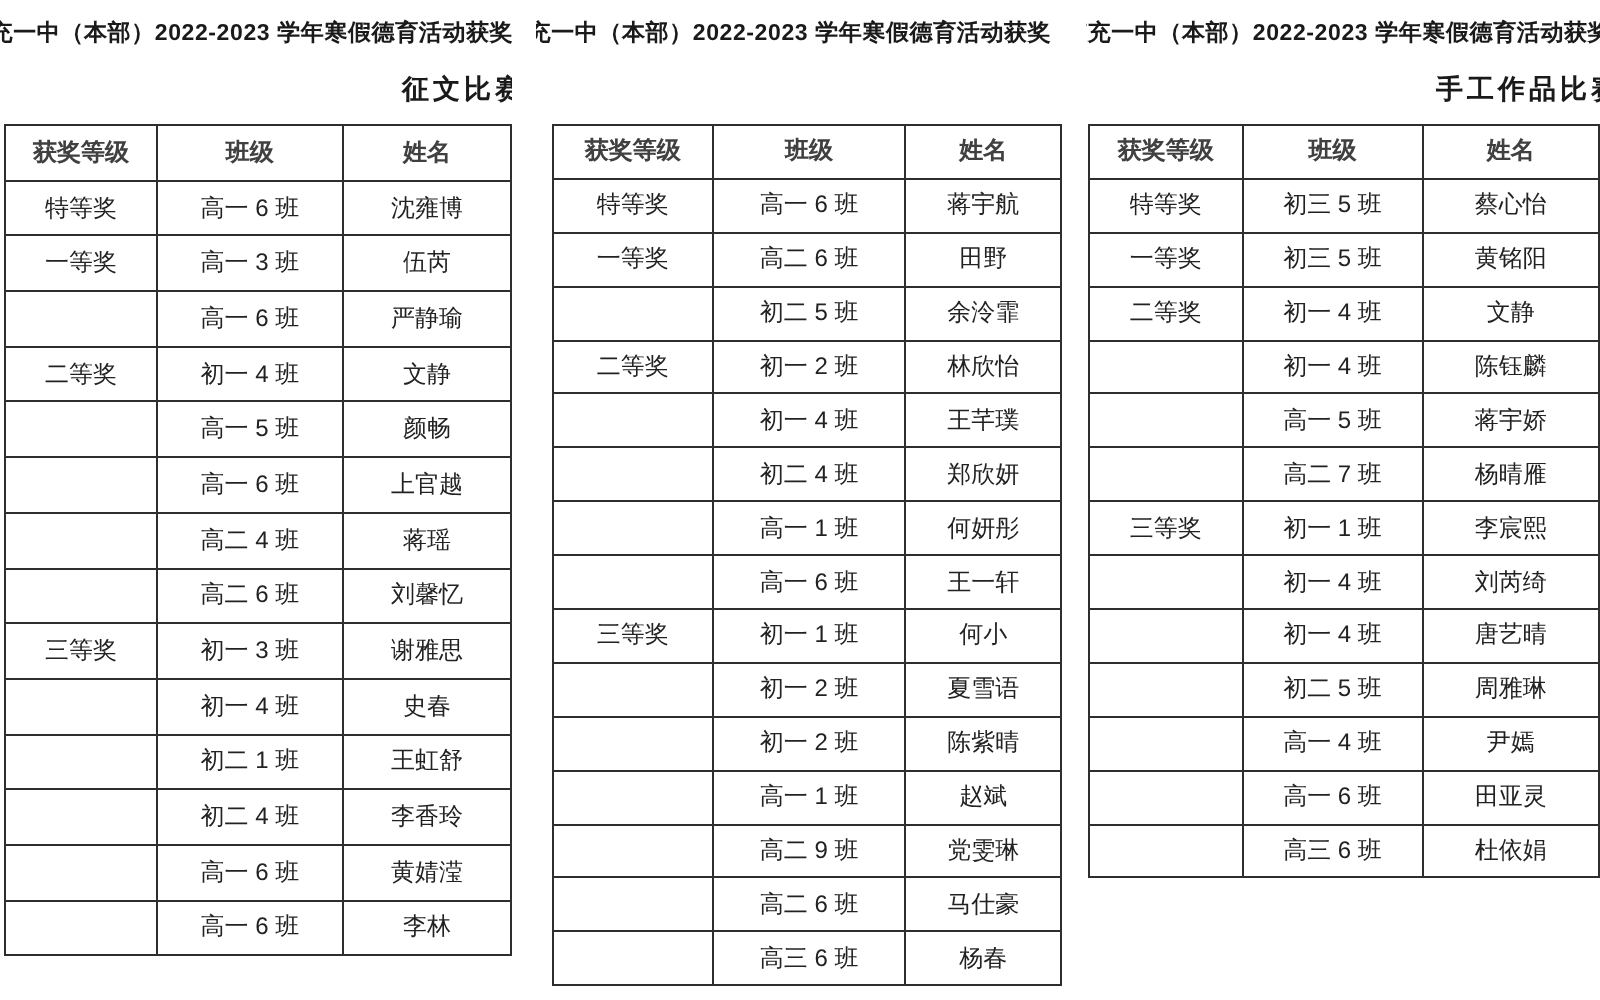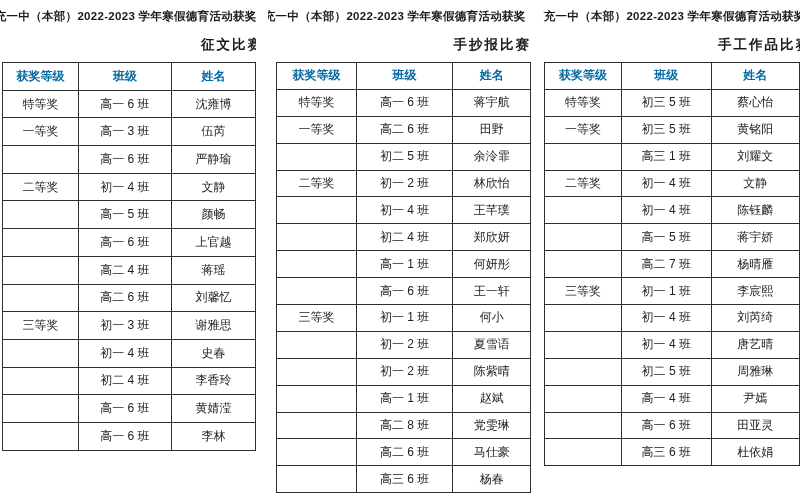--- a/index.html
+++ b/index.html
@@ -57,21 +57,21 @@
   th, td {
     border: 1px solid #2e2e2e;
     text-align: center;
     vertical-align: middle;
     font-size: 12px;
     padding: 0 3px;
     white-space: nowrap;
     overflow: hidden;
     color: #222222;
   }
-  th { font-weight: bold; color: #0369a1; }
+  th { font-weight: bold; color: #404040; }
 
   .panel-0 th, .panel-0 td { height: 27.7px; }
   .panel-1 th, .panel-1 td { height: 26.9px; }
   .panel-2 th, .panel-2 td { height: 26.9px; }
 
   .panel-0 .c0 { width: 80px; }  .panel-0 .c1 { width: 100px; } .panel-0 .c2 { width: 92px; }
   .panel-1 .c0 { width: 80px; }  .panel-1 .c1 { width: 97px; }  .panel-1 .c2 { width: 78px; }
   .panel-2 .c0 { width: 80px; }  .panel-2 .c1 { width: 95px; }  .panel-2 .c2 { width: 95px; }
 </style>
 </head>
@@ -133,41 +133,45 @@
             <td class="c1">初一 3 班</td>
             <td class="c2">谢雅思</td>
           </tr>
           <tr>
             <td class="c0"></td>
             <td class="c1">初一 4 班</td>
             <td class="c2">史春</td>
           </tr>
           <tr>
             <td class="c0"></td>
+            <td class="c1">初二 1 班</td>
+            <td class="c2">王虹舒</td>
+          </tr>
+          <tr>
+            <td class="c0"></td>
             <td class="c1">初二 4 班</td>
             <td class="c2">李香玲</td>
           </tr>
           <tr>
             <td class="c0"></td>
             <td class="c1">高一 6 班</td>
             <td class="c2">黄婧滢</td>
           </tr>
           <tr>
             <td class="c0"></td>
             <td class="c1">高一 6 班</td>
             <td class="c2">李林</td>
           </tr>
         </tbody>
       </table>
   </div>
 </div>
 
 <div class="panel panel-1">
   <div class="doc-title">南充一中（本部）2022-2023 学年寒假德育活动获奖</div>
-  <div class="subtitle">手抄报比赛</div>
   <div class="tablewrap">
     <table>
         <tbody>
           <tr>
             <th class="c0">获奖等级</th>
             <th class="c1">班级</th>
             <th class="c2">姓名</th>
           </tr>
           <tr>
             <td class="c0">特等奖</td>
@@ -224,21 +228,21 @@
             <td class="c1">初一 2 班</td>
             <td class="c2">陈紫晴</td>
           </tr>
           <tr>
             <td class="c0"></td>
             <td class="c1">高一 1 班</td>
             <td class="c2">赵斌</td>
           </tr>
           <tr>
             <td class="c0"></td>
-            <td class="c1">高二 8 班</td>
+            <td class="c1">高二 9 班</td>
             <td class="c2">党雯琳</td>
           </tr>
           <tr>
             <td class="c0"></td>
             <td class="c1">高二 6 班</td>
             <td class="c2">马仕豪</td>
           </tr>
           <tr>
             <td class="c0"></td>
             <td class="c1">高三 6 班</td>
@@ -264,25 +268,20 @@
             <td class="c0">特等奖</td>
             <td class="c1">初三 5 班</td>
             <td class="c2">蔡心怡</td>
           </tr>
           <tr>
             <td class="c0">一等奖</td>
             <td class="c1">初三 5 班</td>
             <td class="c2">黄铭阳</td>
           </tr>
           <tr>
-            <td class="c0"></td>
-            <td class="c1">高三 1 班</td>
-            <td class="c2">刘耀文</td>
-          </tr>
-          <tr>
             <td class="c0">二等奖</td>
             <td class="c1">初一 4 班</td>
             <td class="c2">文静</td>
           </tr>
           <tr>
             <td class="c0"></td>
             <td class="c1">初一 4 班</td>
             <td class="c2">陈钰麟</td>
           </tr>
           <tr>

